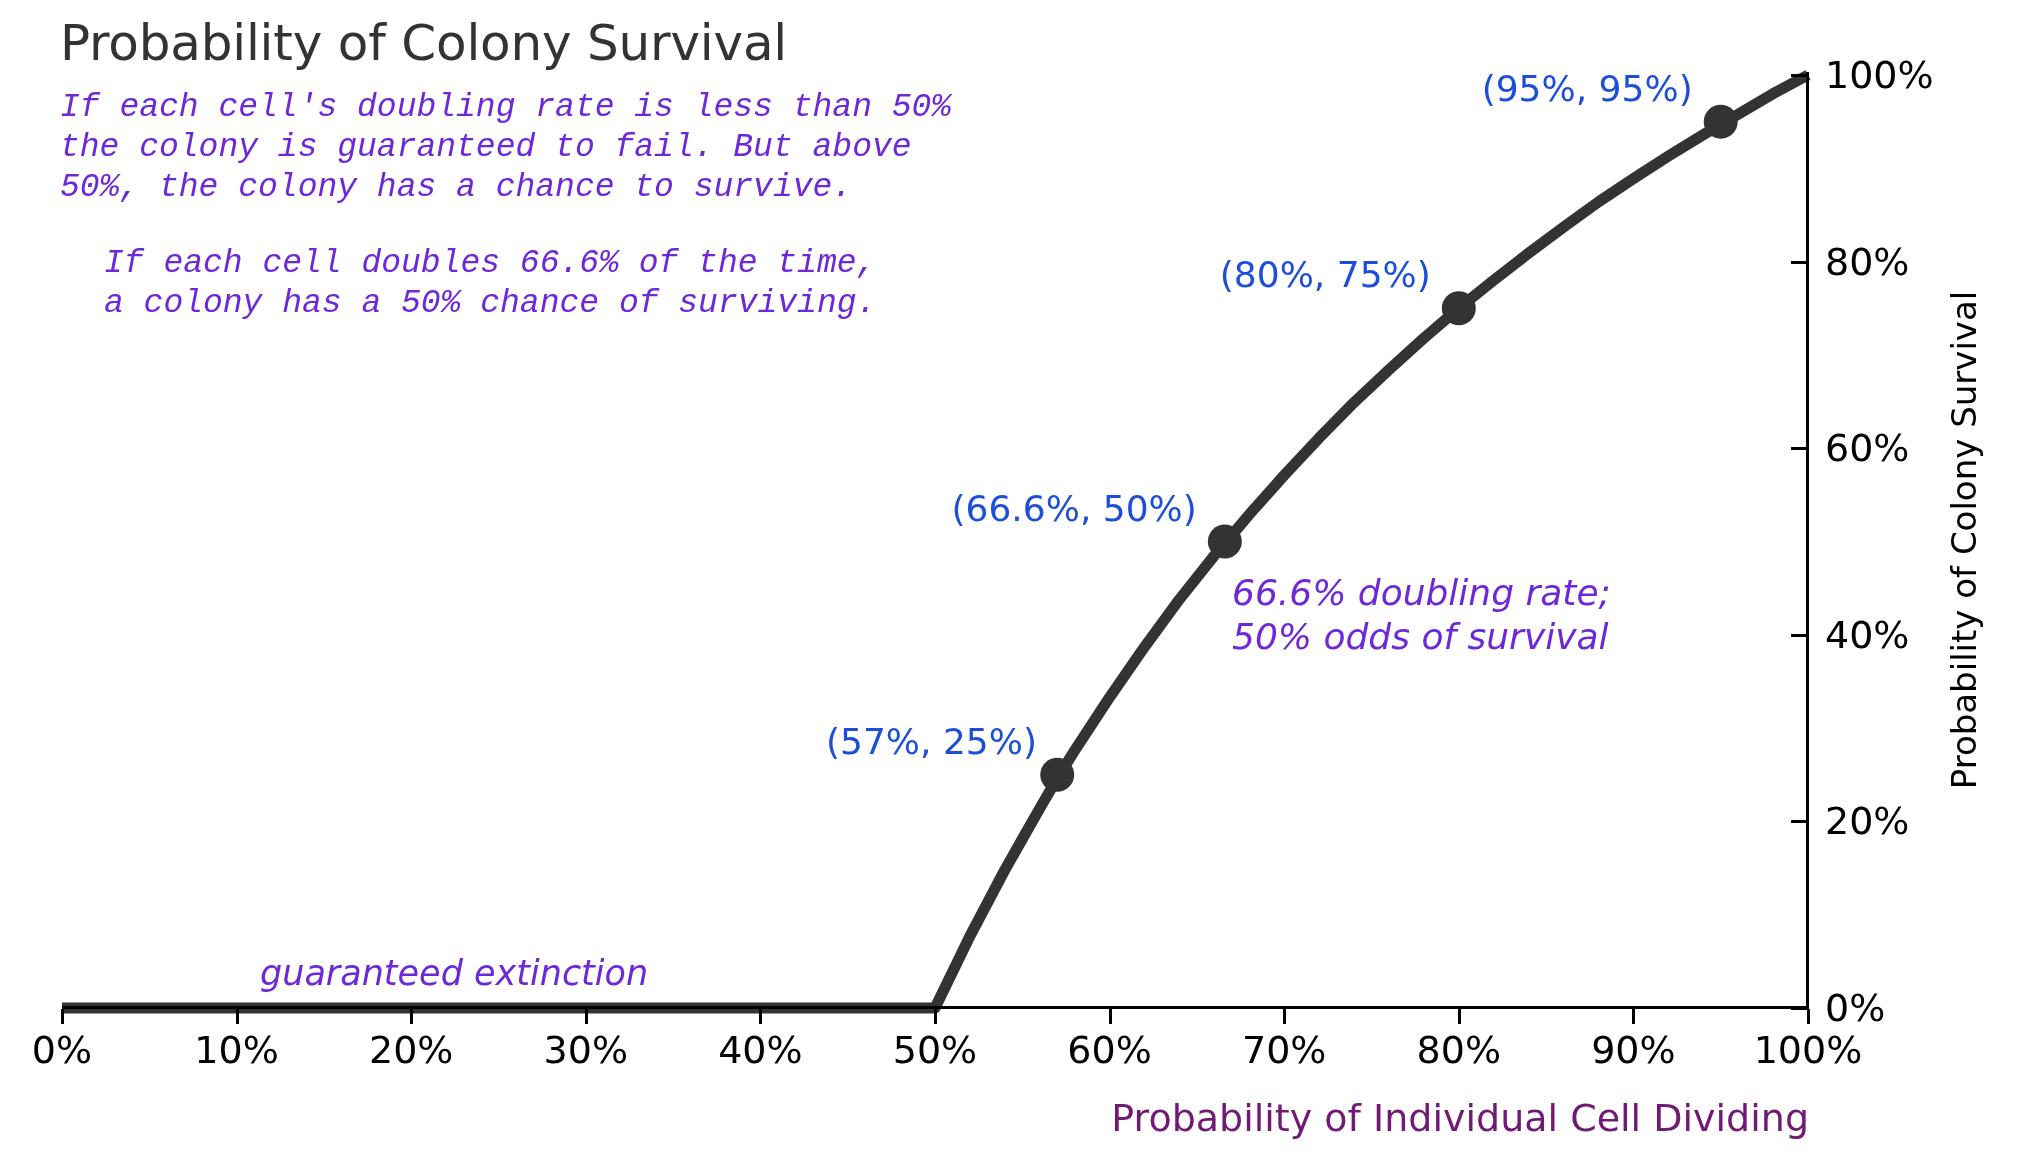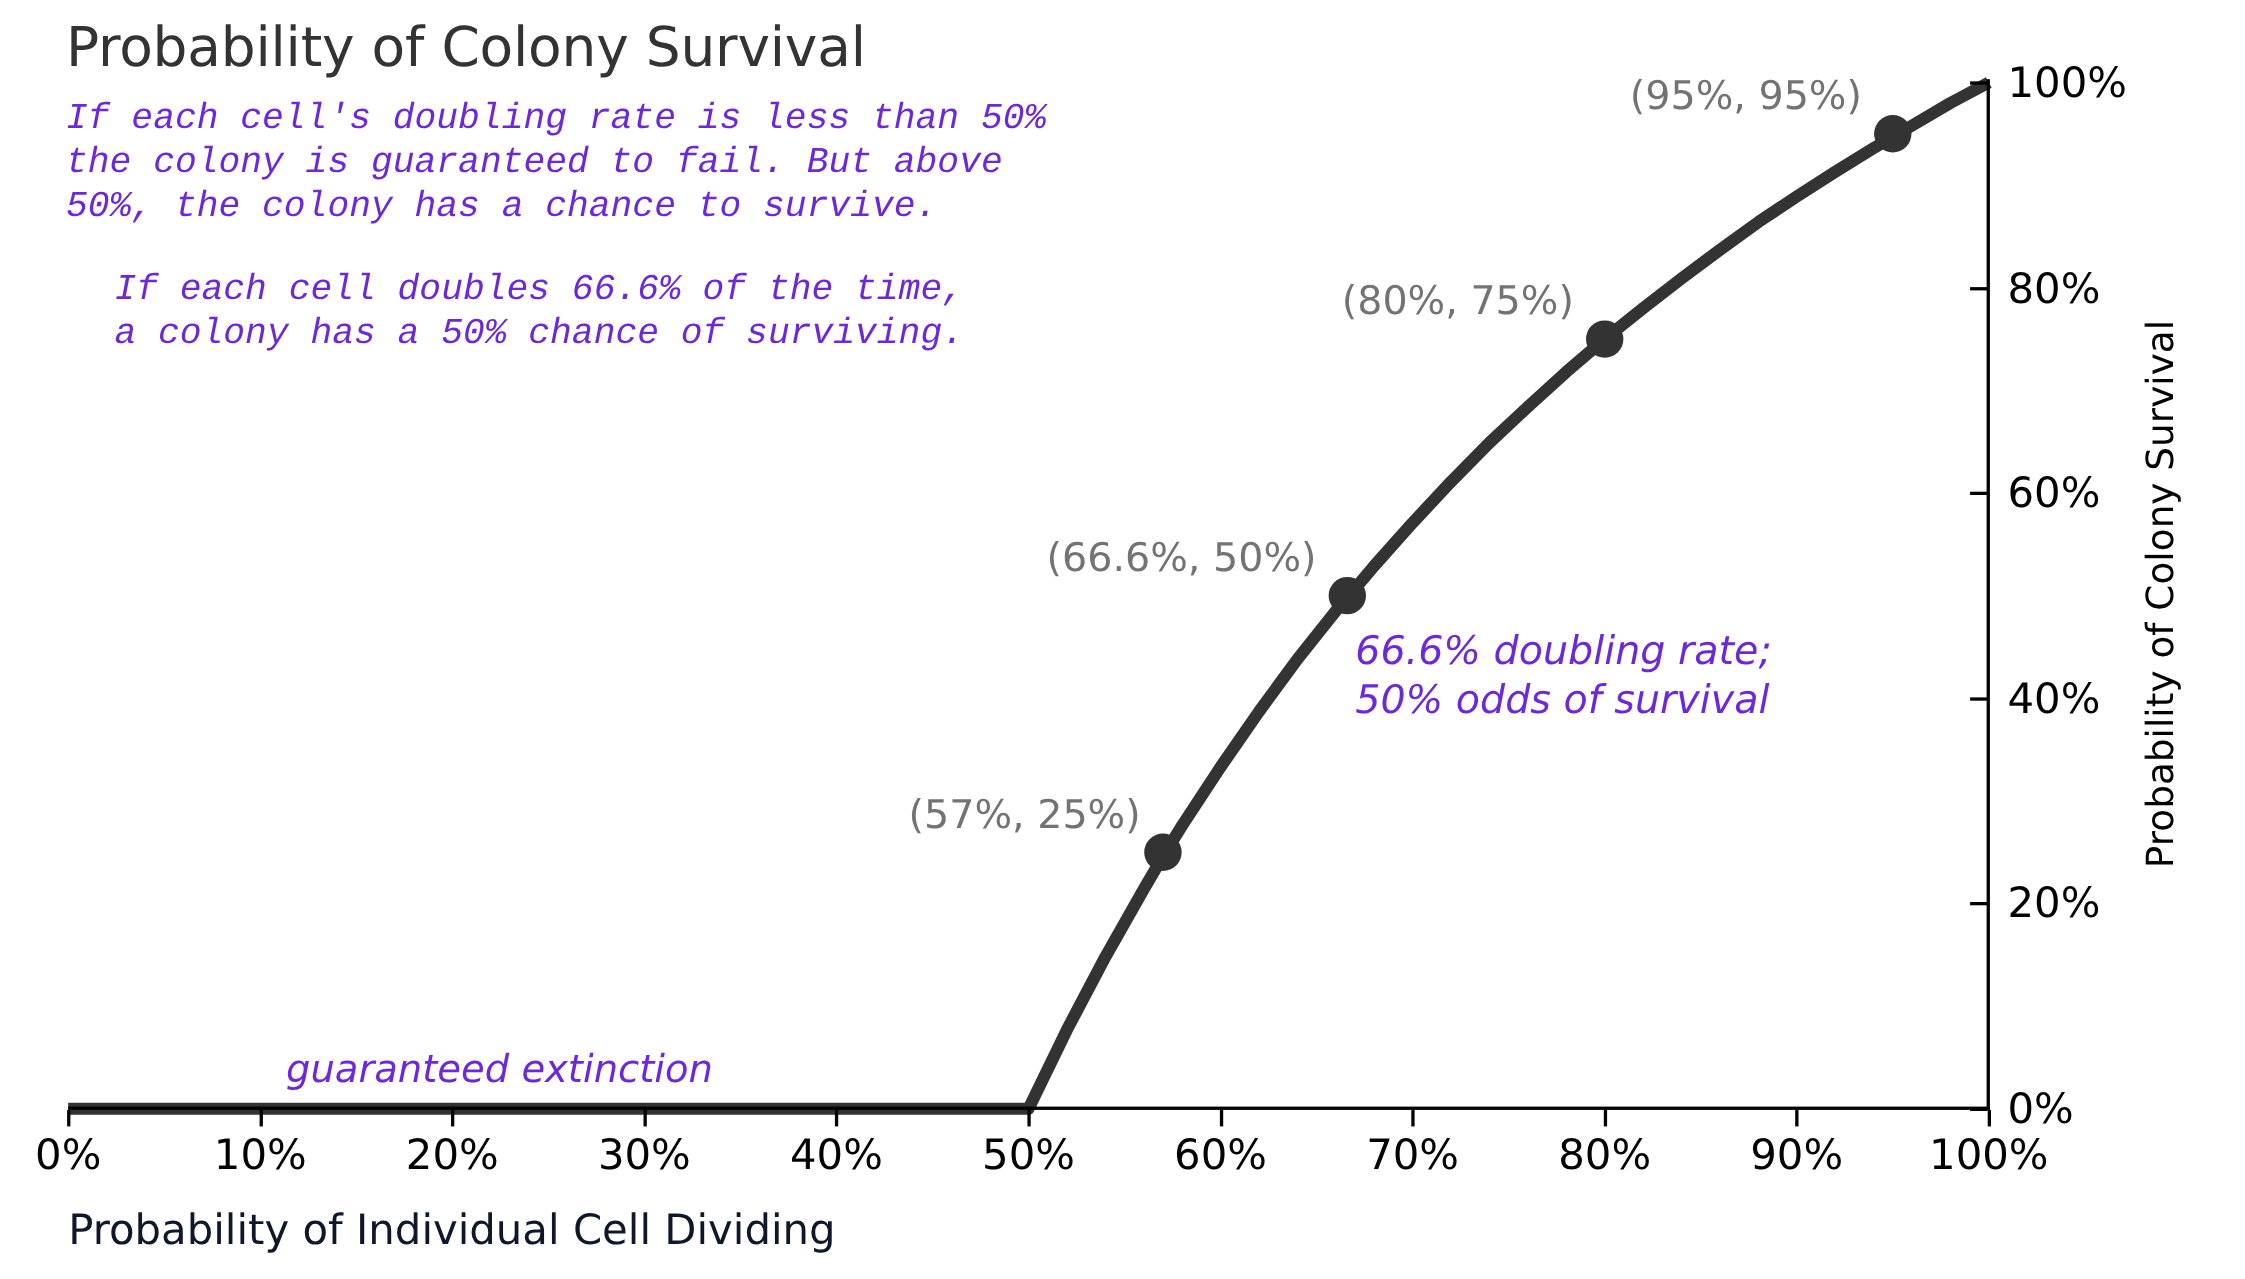--- a/index.html
+++ b/index.html
@@ -109,44 +109,44 @@
     transform: translateY(-50%);
     white-space: nowrap;
   }
 
   
   #x-axis-title {
     position: absolute;
     left: 62px;
     top: 1096px;
     width: 1747px;
-    text-align: left;
+    text-align: right;
     font-family: "DejaVu Sans", sans-serif;
     font-size: 38px;
-    color: #0f172a;
+    color: #701a75;
     white-space: nowrap;
   }
   #y-axis-title {
     position: absolute;
     left: 1964px;
     top: 540px;
     font-family: "DejaVu Sans", sans-serif;
     font-size: 34px;
     color: #000000;
     white-space: nowrap;
     transform: translate(-50%, -50%) rotate(-90deg);
     transform-origin: center center;
   }
 
   
   .point-label {
     position: absolute;
     font-family: "DejaVu Sans", sans-serif;
     font-size: 36px;
-    color: #737373;
+    color: #1d4ed8;
     white-space: nowrap;
     transform: translate(-100%, -50%);
   }
 
   
   .plot-annotation {
     position: absolute;
     font-family: "DejaVu Sans", sans-serif;
     font-style: italic;
     font-size: 36px;

